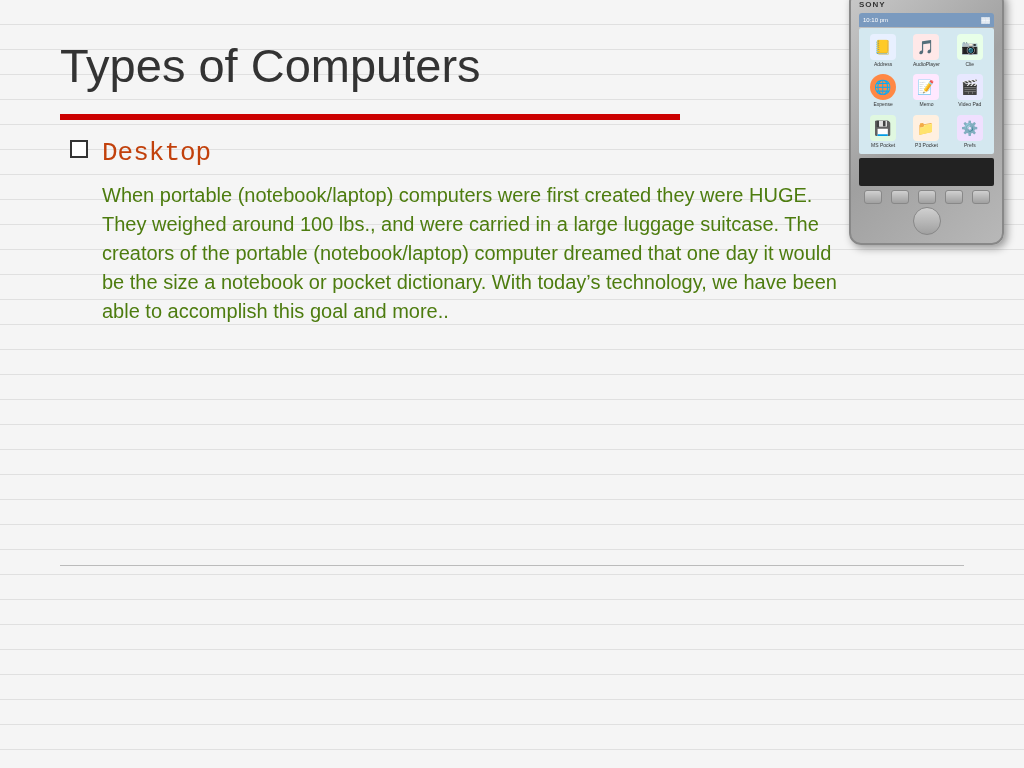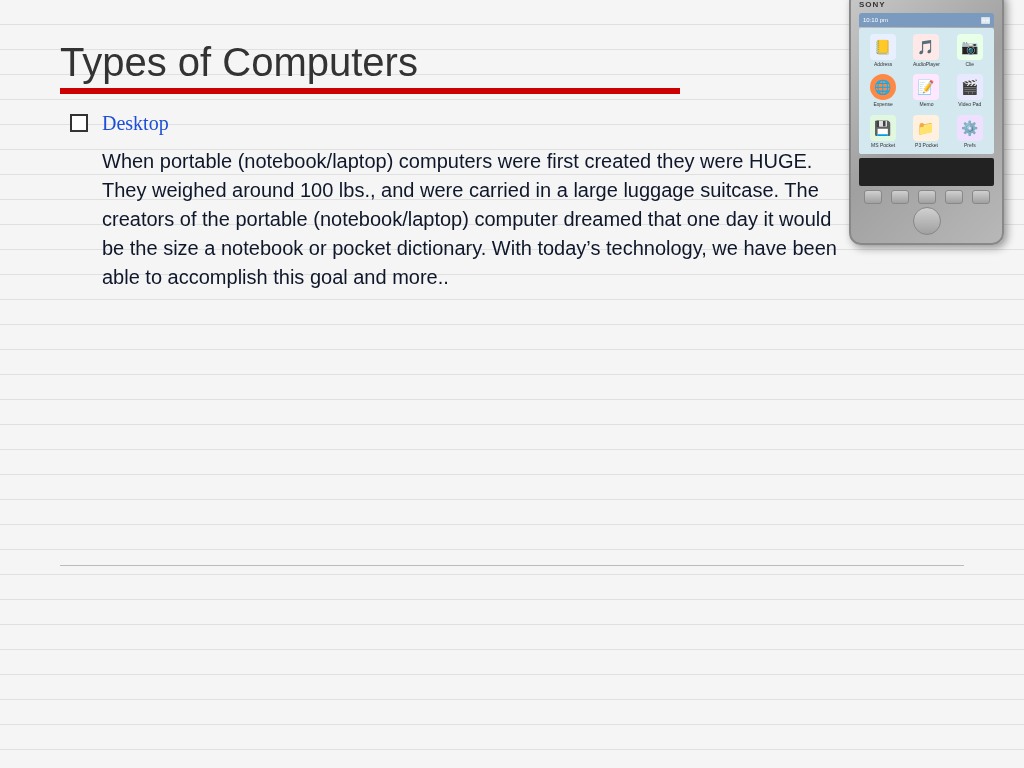--- a/index.html
+++ b/index.html
@@ -38,26 +38,26 @@
       padding: 40px 60px 40px 60px;
       height: 596px;
     }
 
     .header-area {
       position: relative;
       margin-bottom: 10px;
     }
 
     .title {
-      font-size: 40px;
+      font-size: 47px;
       font-weight: normal;
       color: #333;
       font-family: 'Trebuchet MS', Arial, sans-serif;
       line-height: 1.1;
-      margin-bottom: 4px;
+      margin-bottom: 22px;
     }
 
     .title-underline {
       height: 6px;
       background: #cc0000;
       width: 620px;
       margin-bottom: 16px;
     }
 
     .pda-image {
@@ -205,29 +205,29 @@
       background: white;
       margin-right: 14px;
       margin-top: 4px;
       flex-shrink: 0;
       display: flex;
       align-items: center;
       justify-content: center;
     }
 
     .item-text {
-      font-size: 20px;
-      color: #1d4ed8;
-      font-family: Liberation Serif, serif;
+      font-size: 26px;
+      color: #c2410c;
+      font-family: Liberation Mono, monospace;
       line-height: 1.35;
     }
 
     .sub-text {
       font-size: 20px;
-      color: #0f172a;
+      color: #4d7c0f;
       font-family: 'Trebuchet MS', Arial, sans-serif;
       line-height: 1.45;
       margin-left: 32px;
       margin-top: 10px;
       margin-bottom: 6px;
       max-width: 750px;
     }
 
     .bottom-line {
       position: absolute;

